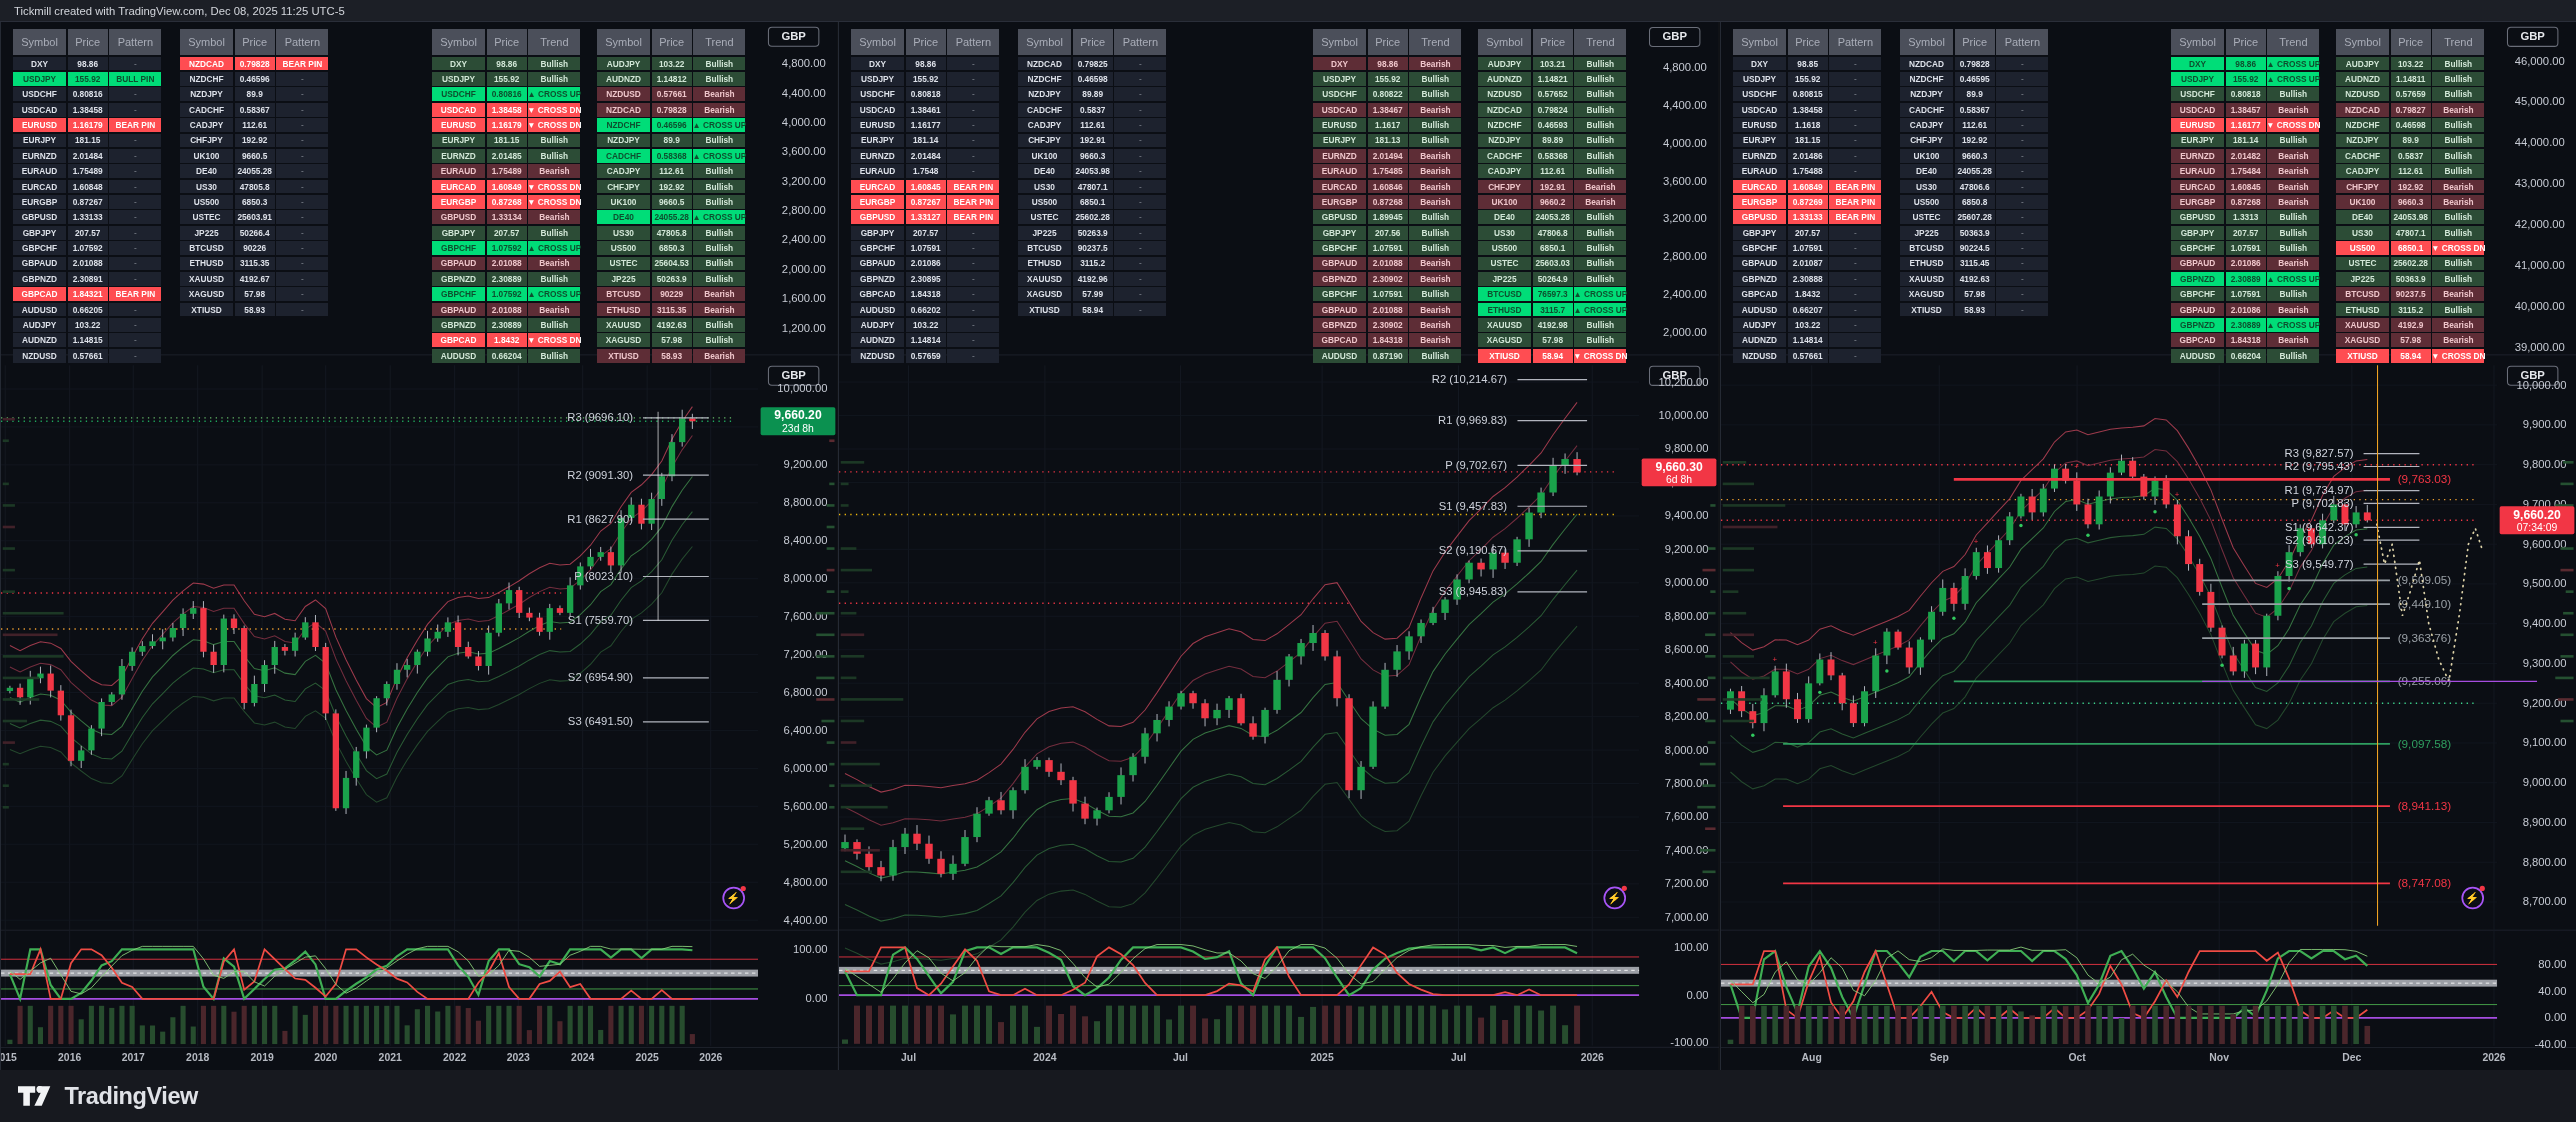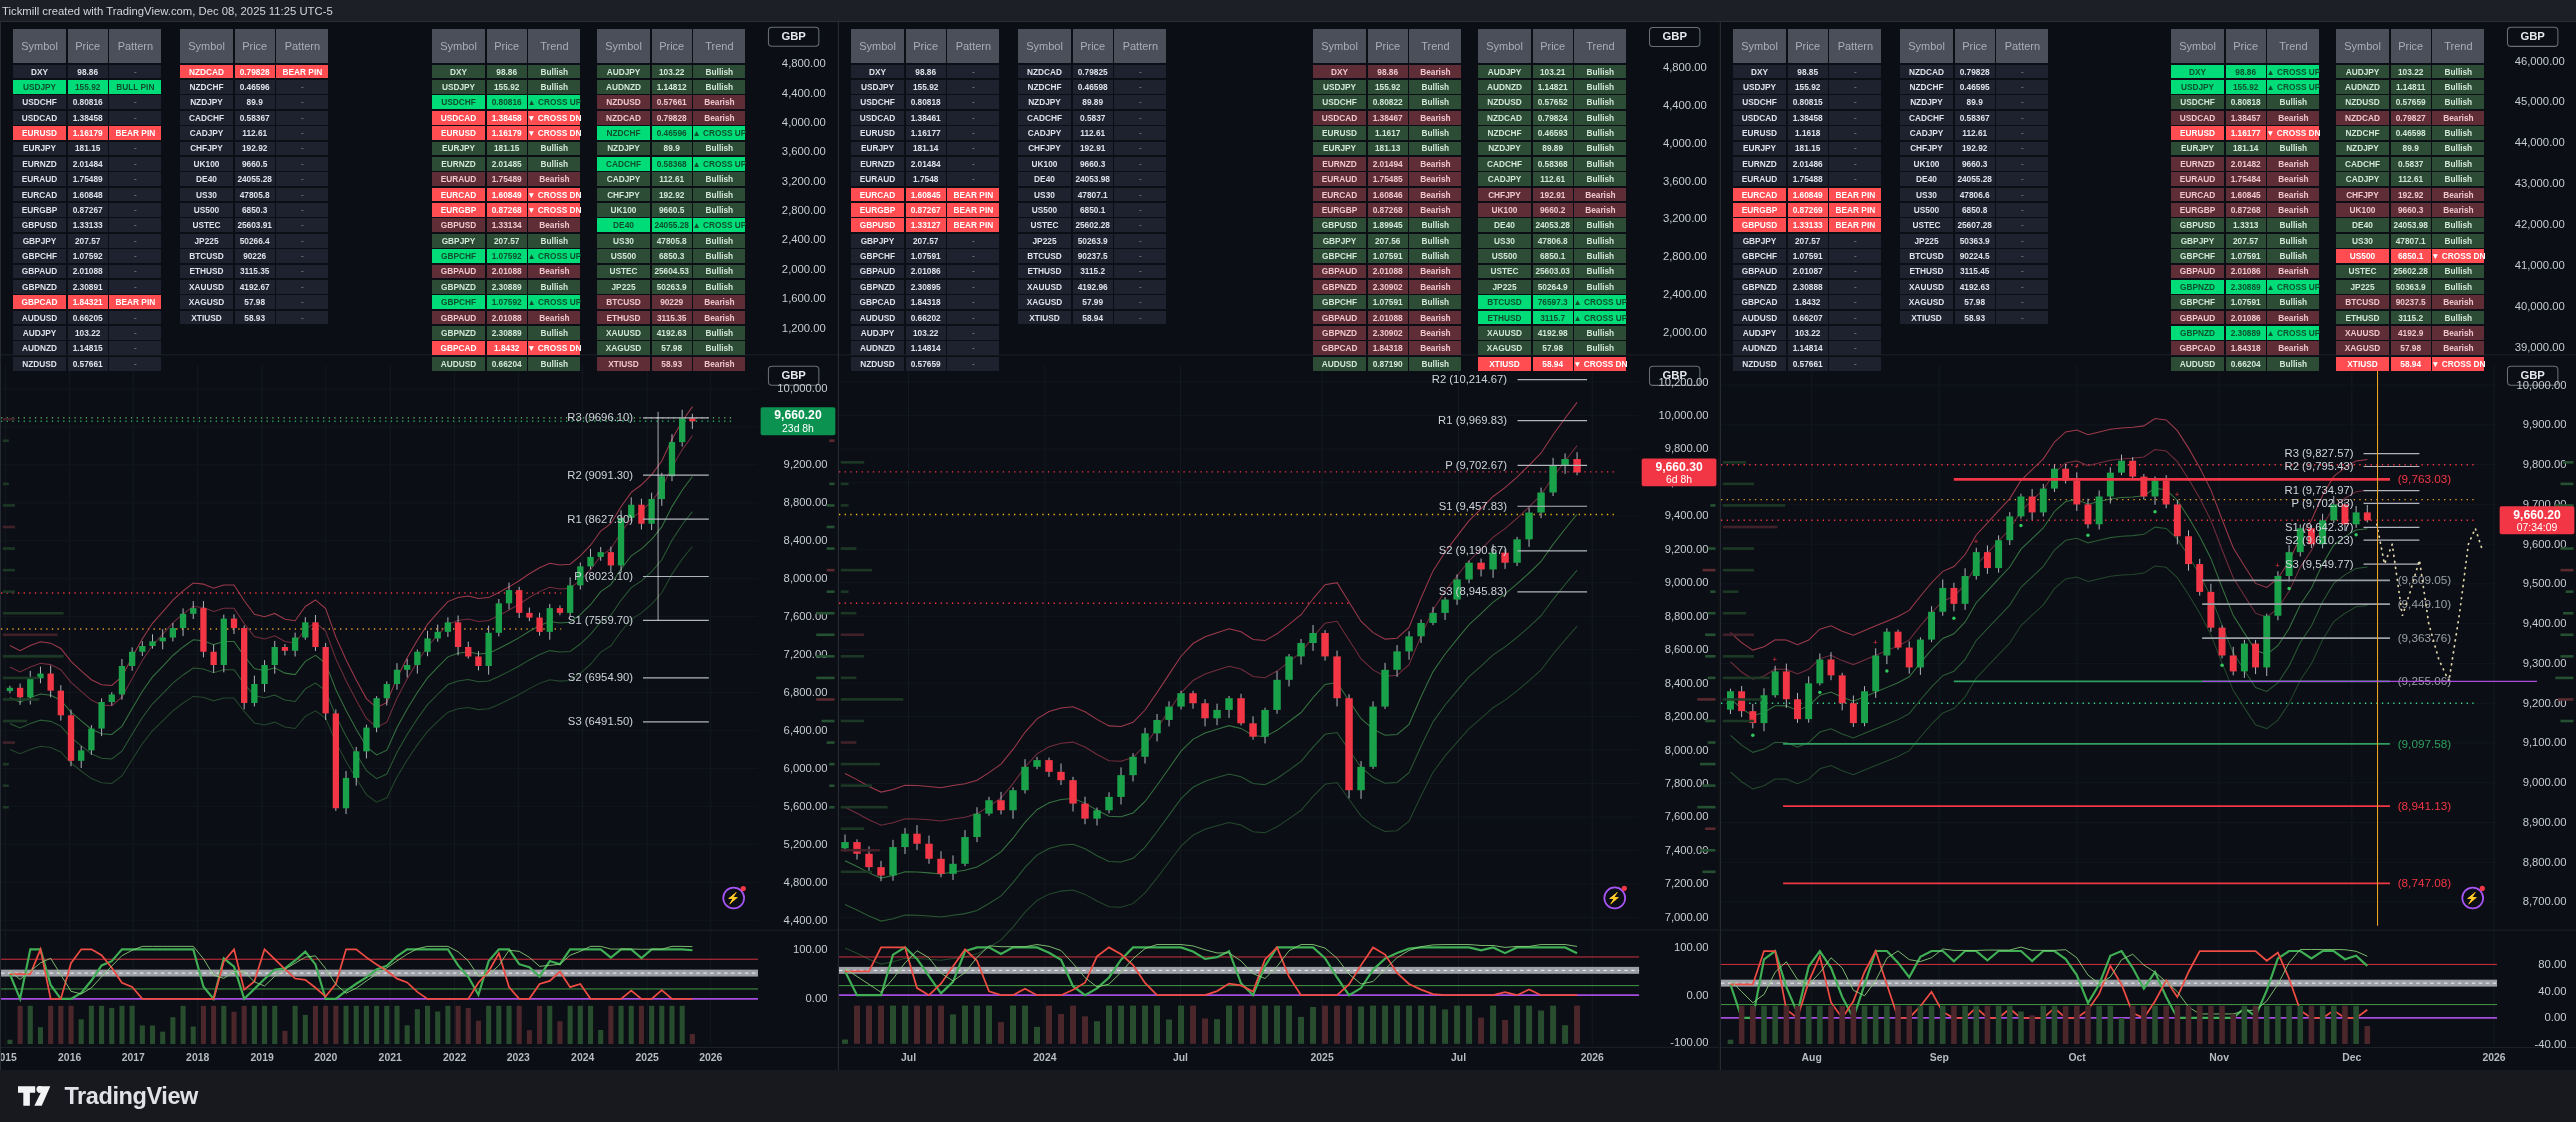--- a/index.html
+++ b/index.html
@@ -1,22 +1,22 @@
 <!DOCTYPE html>
 <html style="font-size:14px"><head>
 <meta charset="utf-8">
 <style>
   html,body{margin:0;padding:0;background:#101216;width:2576px;height:1122px;overflow:hidden;
     font-family:"Liberation Sans",sans-serif;}
   #titlebar{position:absolute;left:0;top:0;width:2576px;height:22px;background:#1c1f26;color:#d3d6dc;
-    font-size:11.3px;line-height:22px;padding-left:2px;box-sizing:border-box;border-bottom:0.9px solid #2a2e39;}
+    font-size:11.3px;line-height:22px;padding-left:14px;box-sizing:border-box;border-bottom:0.9px solid #2a2e39;}
   .panel{position:absolute;top:22px;height:1049px;background:#0b0e14;border-left:0.9px solid #252a34;box-sizing:border-box;}
   .panel svg{position:absolute;left:0;top:0;font-family:"Liberation Sans",sans-serif;}
   .tbl{position:absolute;top:7px;display:grid;grid-template-columns:53px 40px 52px;gap:1.7px;z-index:5;}
-  .th{background:#4b4f5a;color:#a9adb8;font-size:11px;height:34px;display:flex;align-items:center;justify-content:center;}
+  .th{background:#4b4f5a;color:#a9adb8;font-size:11px;height:26px;display:flex;align-items:center;justify-content:center;}
   .td{height:13.7px;font-size:8.3px;font-weight:700;display:flex;align-items:center;justify-content:center;white-space:nowrap;}
   .t-def{background:#1d222e;color:#dde1e9}
   .t-def.c3{color:#80858f;font-weight:400}
   .t-g{background:#00dd78;color:#0d4f2e}
   .t-r{background:#ff4d52;color:#ffffff}
   .t-bl{background:#2c4c36;color:#d2e7d7}
   .t-br{background:#5e2d36;color:#efc6cb}
   #footer{position:absolute;left:0;top:1070px;width:2576px;height:52px;background:#17191f;
     display:flex;align-items:center;padding-left:18px;box-sizing:border-box;gap:10.4px;}
   #brand{color:#e0e2e7;font-size:23.5px;font-weight:bold;letter-spacing:-0.4px;}

